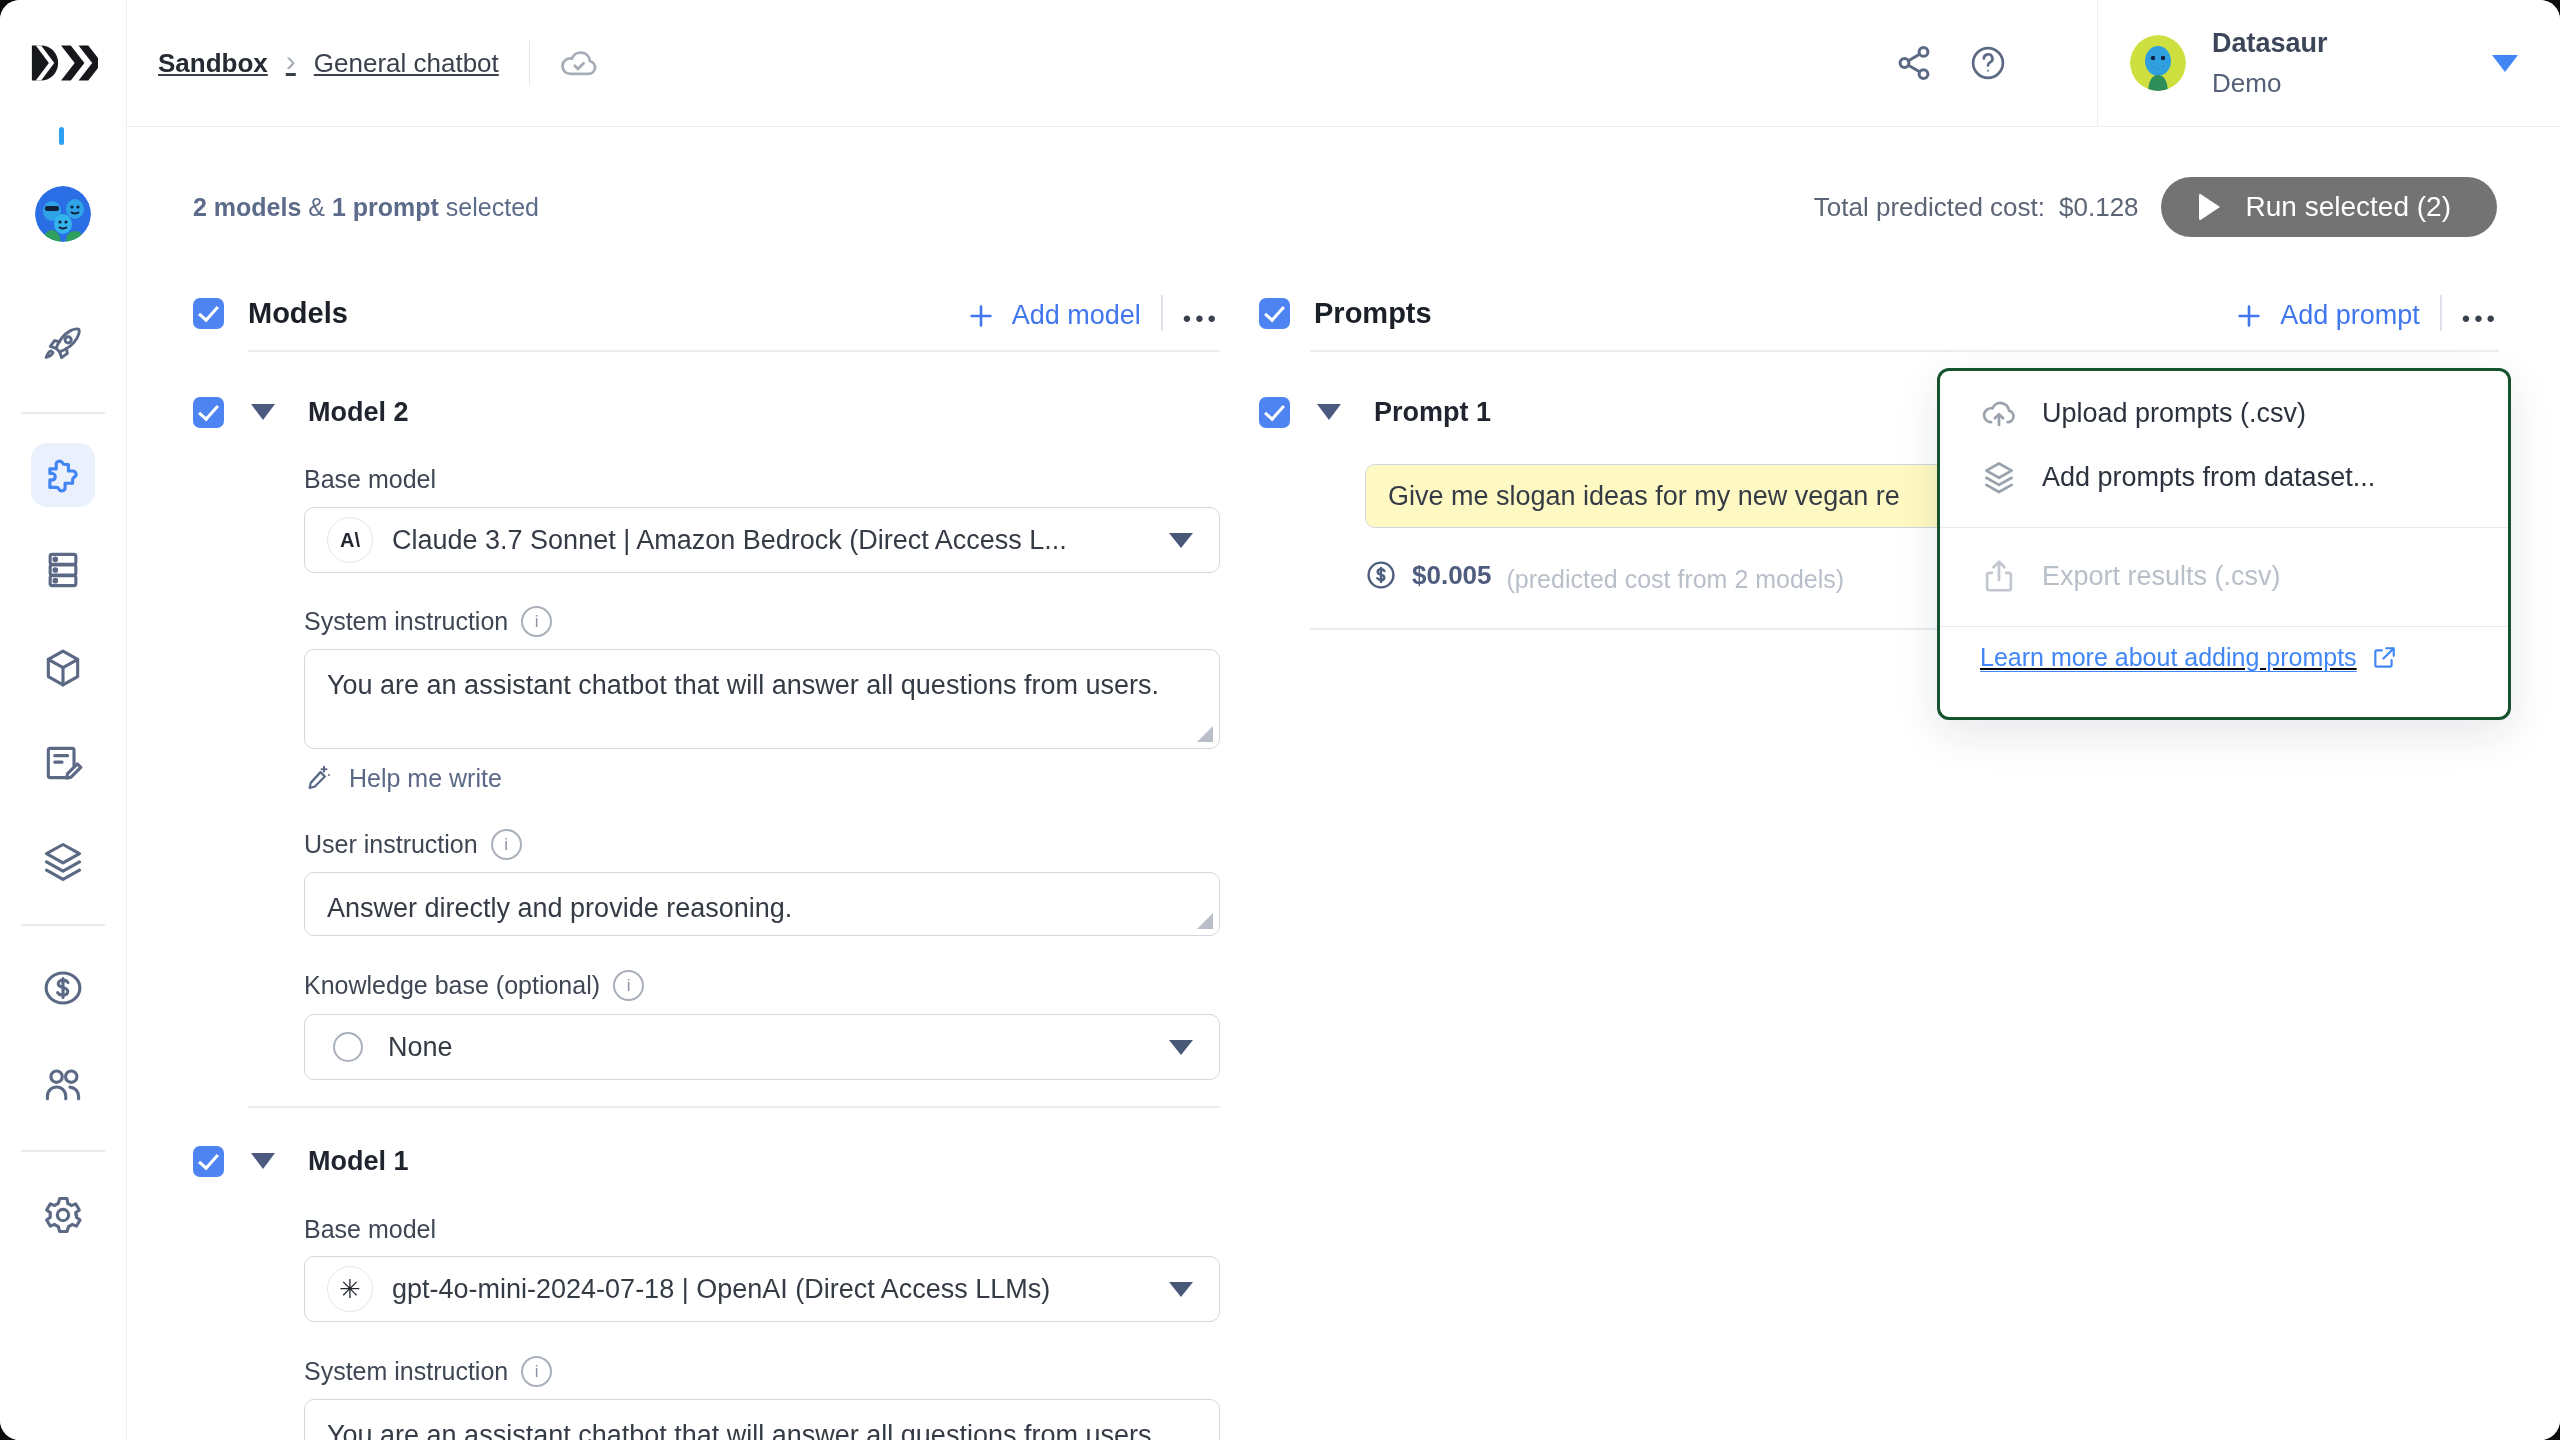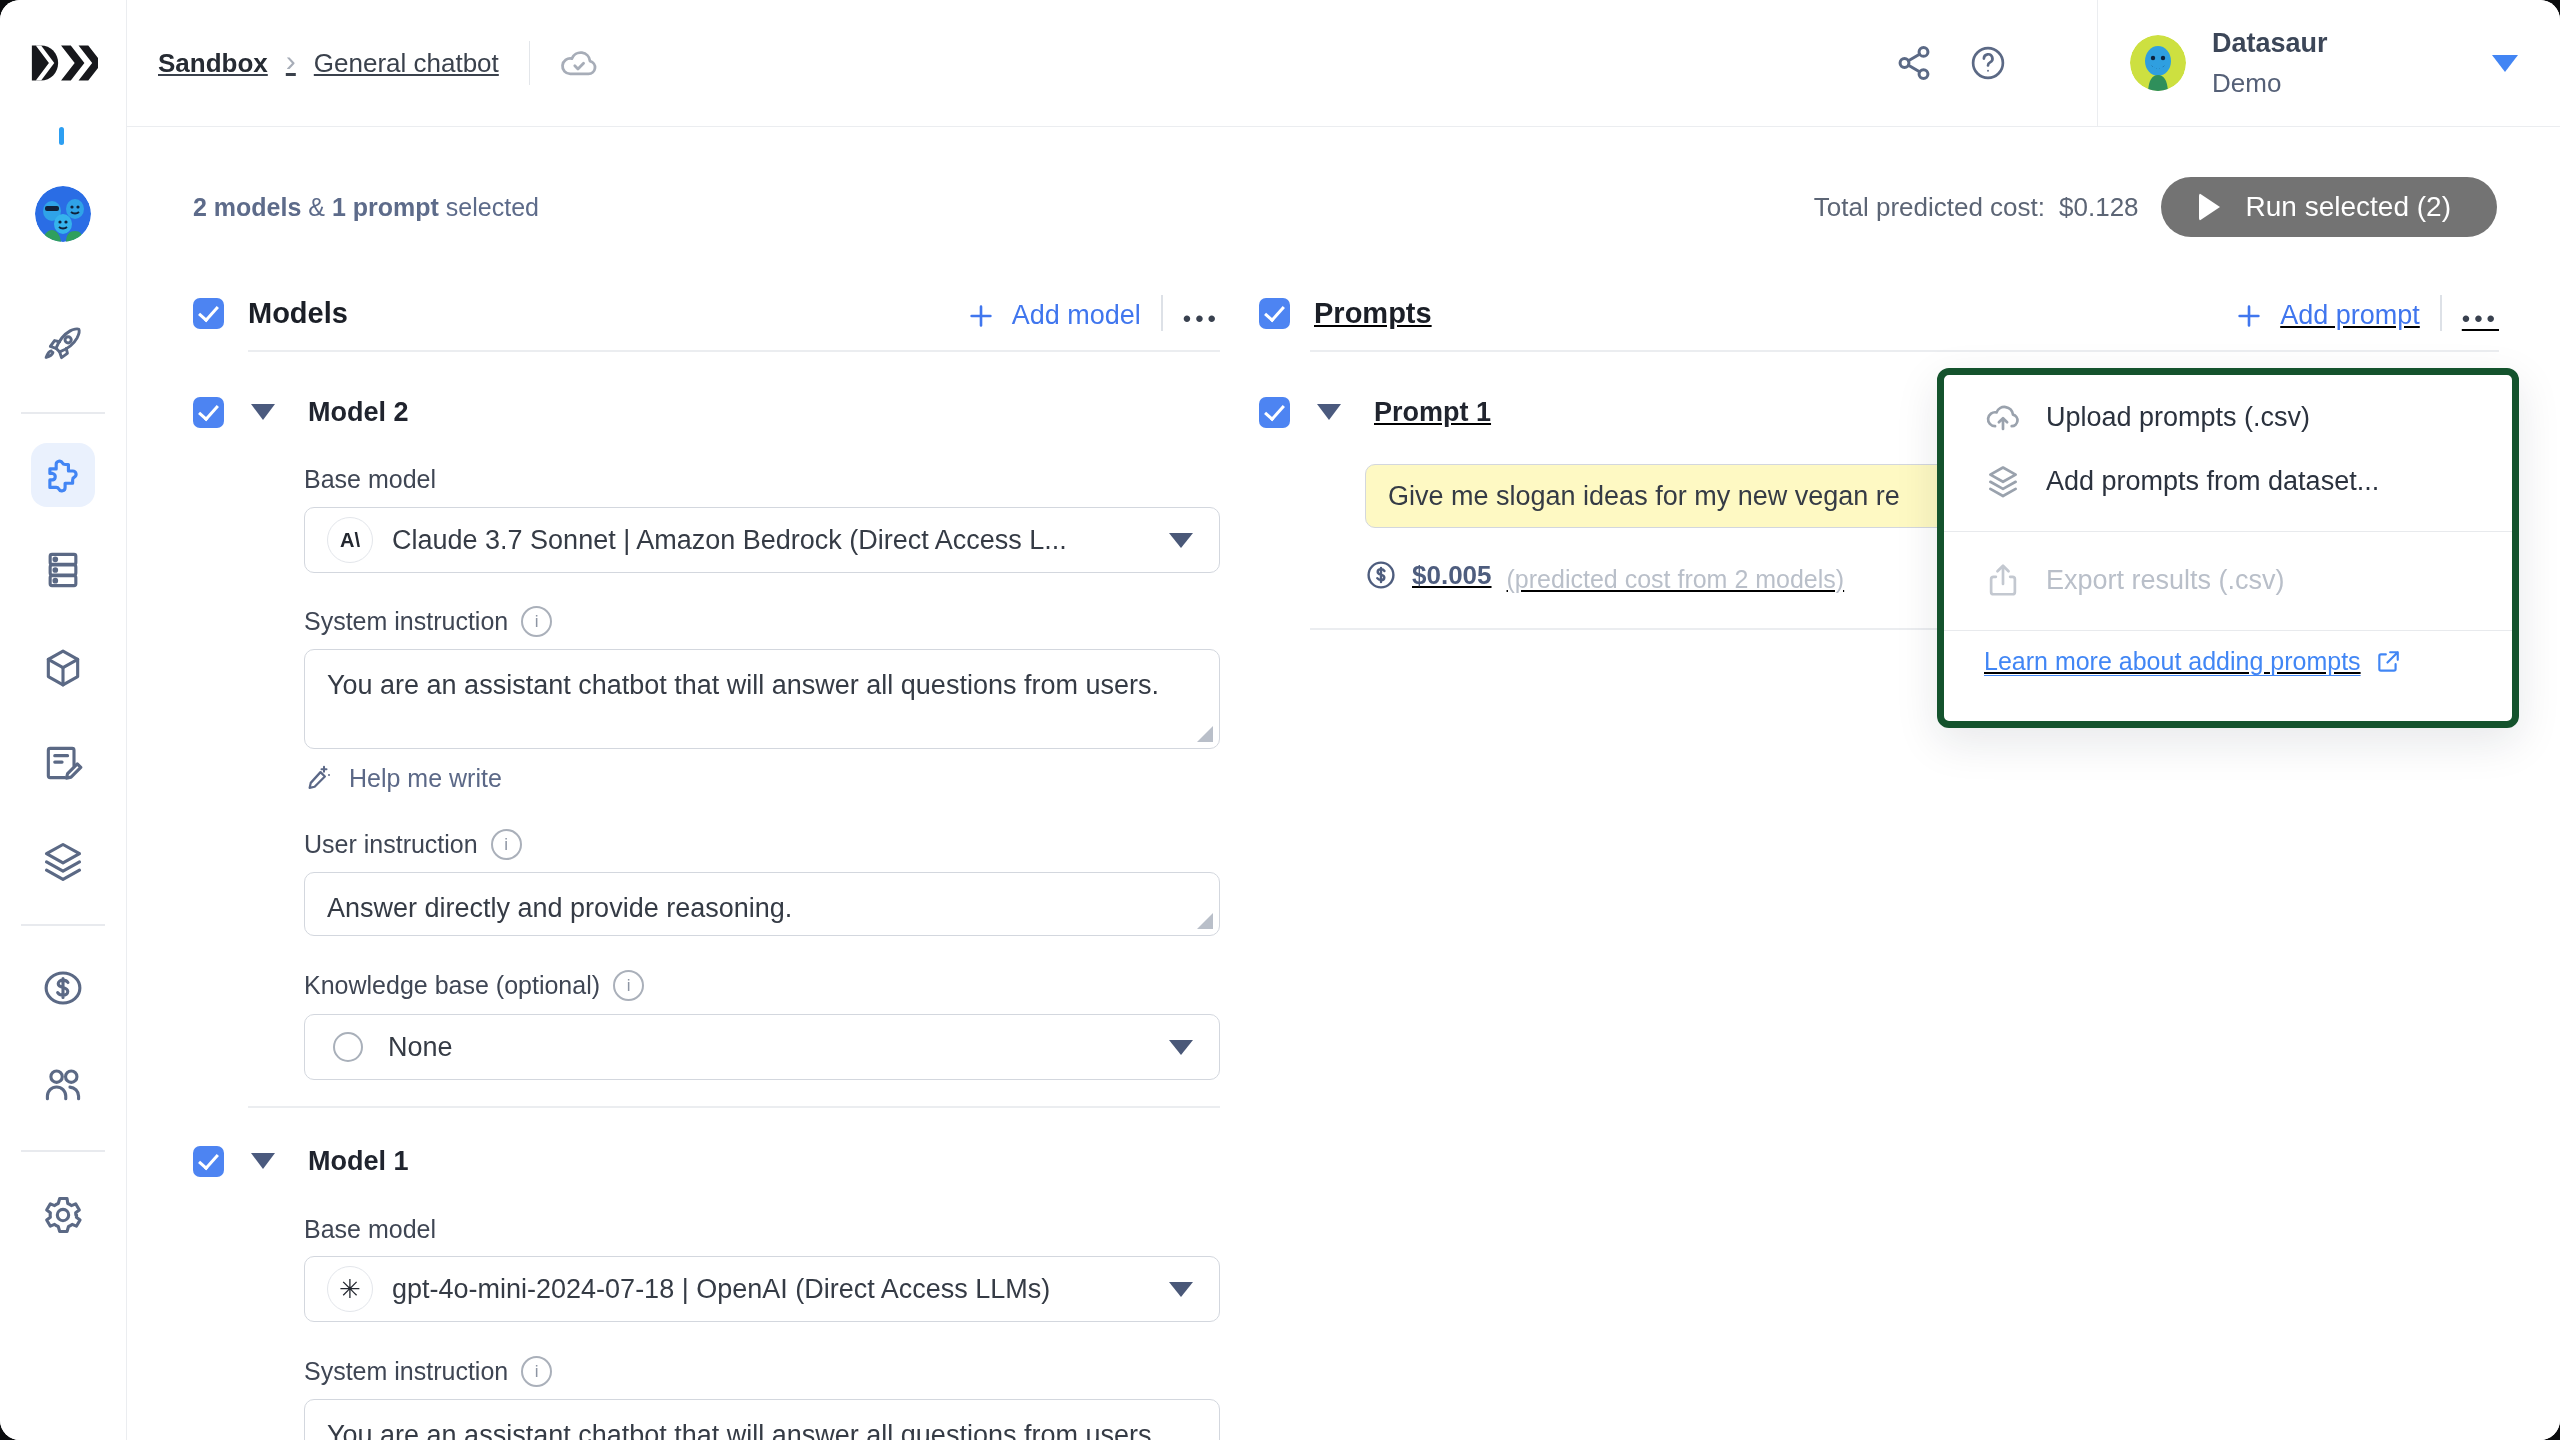--- a/index.html
+++ b/index.html
@@ -34,21 +34,21 @@
   .content{position:absolute;left:126px;right:0;top:126px;bottom:0;background:#fff;}
   .toolbar{position:absolute;left:67px;right:63px;top:50px;height:62px;display:flex;align-items:center;}
   .sel-text{font-size:25px;color:#5d6b8a;}
   .sel-text b{font-weight:700;}
   .cost-line{margin-left:auto;font-size:26px;color:#5c6575;display:flex;align-items:center;gap:14px;margin-right:22px;}
   .run-btn{height:60px;padding:0 46px 0 38px;border-radius:30px;background:#737373;color:#fff;font-size:28px;display:flex;align-items:center;gap:26px;border:none;cursor:pointer;font-family:inherit;}
   .play-tri{width:0;height:0;border-top:14px solid transparent;border-bottom:14px solid transparent;border-left:21px solid #fff;border-radius:3px;}
   
   .panel{position:absolute;top:170px;}
   .panel-models{left:67px;width:1027px;}
-  .panel-prompts{left:1133px;width:1240px;text-decoration:underline;}
+  .panel-prompts{left:1133px;width:1240px;}
   .panel-head{display:flex;align-items:center;height:34px;}
   .panel-title{font-size:29px;font-weight:700;color:#1b1f27;margin-left:24px;}
   .head-actions{margin-left:auto;display:flex;align-items:flex-end;}
   .add-link{display:flex;align-items:center;gap:16px;color:#4076ee;font-size:27px;cursor:pointer;}
   .vsep{width:2px;height:36px;background:#dde1e7;margin:0 20px;}
   .dots-btn{font-size:24px;letter-spacing:4px;color:#39414f;cursor:pointer;line-height:1;}
   .panel-rule{height:2px;background:#ebedf0;margin-top:20px;}
   .rule-models{margin-left:55px;}
   .rule-prompts{margin-left:51px;}
   .item-row{display:flex;align-items:center;height:34px;margin-top:43px;}
@@ -68,21 +68,21 @@
   .resize-corner{position:absolute;right:7px;bottom:7px;width:0;height:0;border-left:16px solid transparent;border-bottom:16px solid #b9bfc9;cursor:nwse-resize;}
   .helper{display:flex;align-items:center;gap:15px;color:#5b6887;font-size:25px;margin-top:13px;height:32px;cursor:pointer;}
   .checkbox{width:31px;height:31px;border-radius:7px;background:#4d84f2;position:relative;flex:none;cursor:pointer;}
   .checkbox::after{content:"";position:absolute;left:10px;top:4px;width:8px;height:16px;border-right:3.5px solid #fff;border-bottom:3.5px solid #fff;transform:rotate(42deg);}
   .prompt-input{box-sizing:border-box;width:785px;height:64px;border:1.5px solid #d3d7de;border-radius:10px;padding:0 22px;font-family:inherit;font-size:27px;color:#353b45;background:#fef9c3;}
   .cost-row{display:flex;align-items:center;margin-top:31px;height:32px;gap:15px;}
   .cost-val{font-size:26px;font-weight:700;color:#4e5d7e;}
   .cost-note{font-size:25px;color:#b9bfc9;margin-top:8px;}
   .under-rule{height:1.5px;background:#ebedf0;margin-top:37px;margin-left:51px;}
   
-  .menu{position:absolute;left:1811px;top:242px;width:568px;background:#fff;border:7px solid #14532d;border-radius:12px;box-shadow:0 14px 44px rgba(23,30,49,.10);padding:10px 0;z-index:10;}
+  .menu{position:absolute;left:1811px;top:242px;width:568px;background:#fff;border:3px solid #14532d;border-radius:12px;box-shadow:0 14px 44px rgba(23,30,49,.10);padding:10px 0;z-index:10;}
   .menu-item{height:64px;display:flex;align-items:center;padding:0 30px 0 40px;gap:24px;font-size:27px;color:#2b323e;cursor:pointer;}
   .menu-item .mi-icon{color:#9aa2ad;}
   .menu-item.disabled{color:#b9bfc9;cursor:default;}
   .menu-item.disabled .mi-icon{color:#c3c8d0;}
   .menu-divider{height:1px;background:#e8eaed;margin:18px 0 16px 0;}
   .menu-footer{height:64px;display:flex;align-items:flex-start;padding:0 30px 0 40px;margin-top:12px;text-decoration:underline;}
   .menu-link{display:flex;align-items:center;gap:14px;color:#4186f5;font-size:25px;text-decoration:underline;text-underline-offset:5px;text-decoration-thickness:1px;cursor:pointer;}
 </style>
 </head>
 <body>

